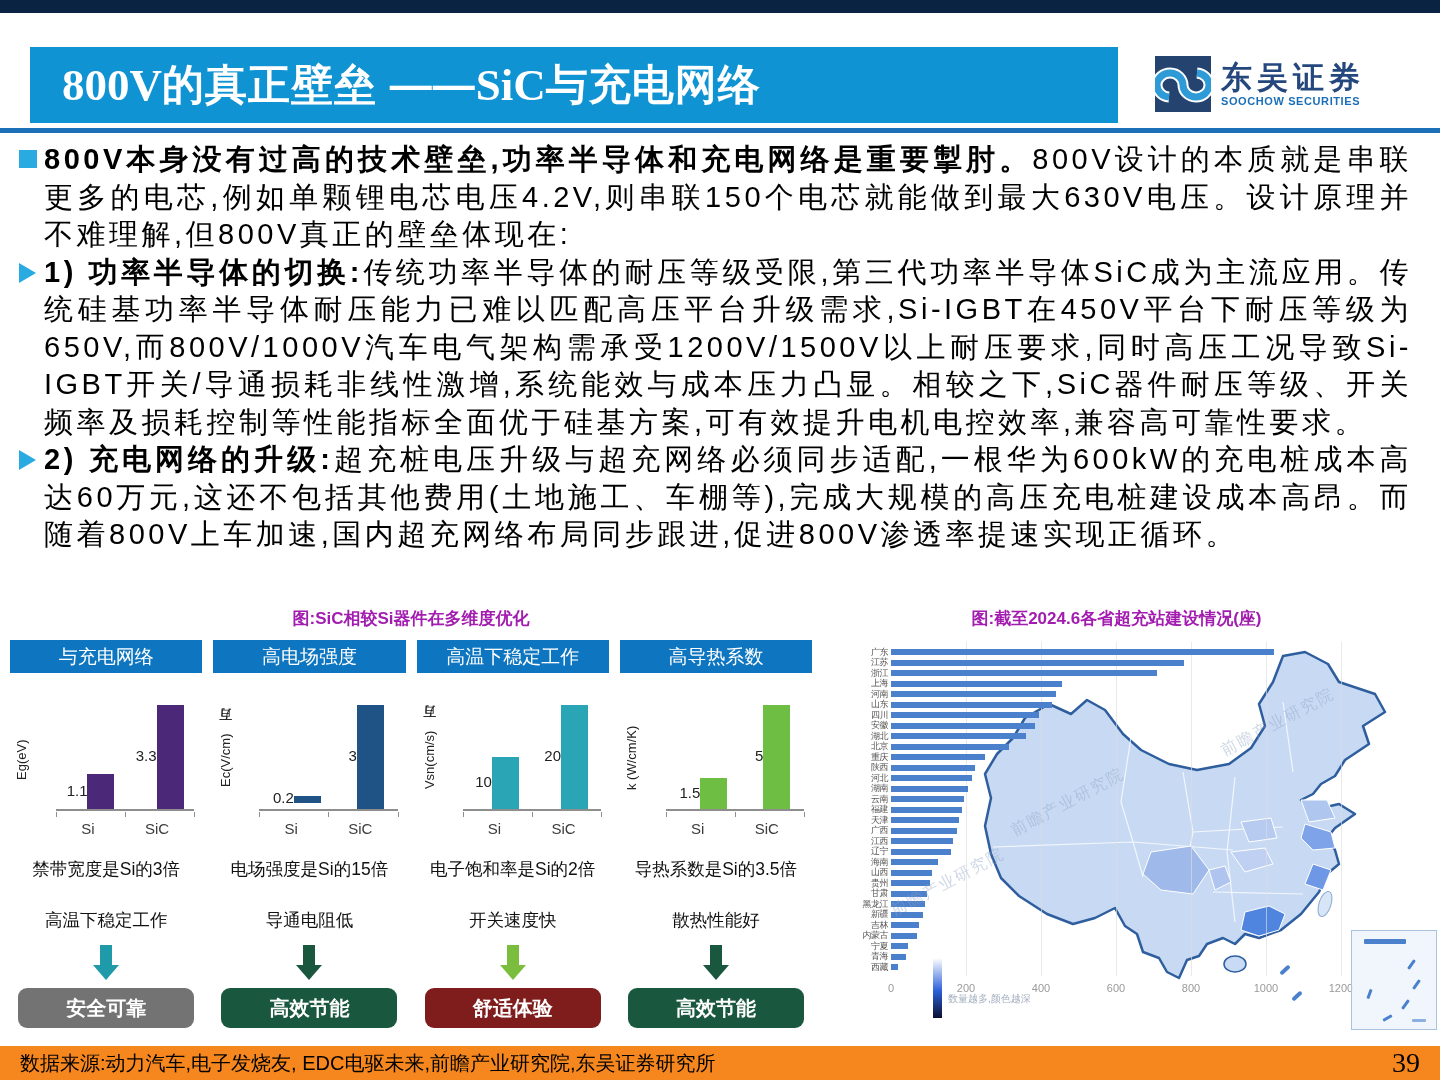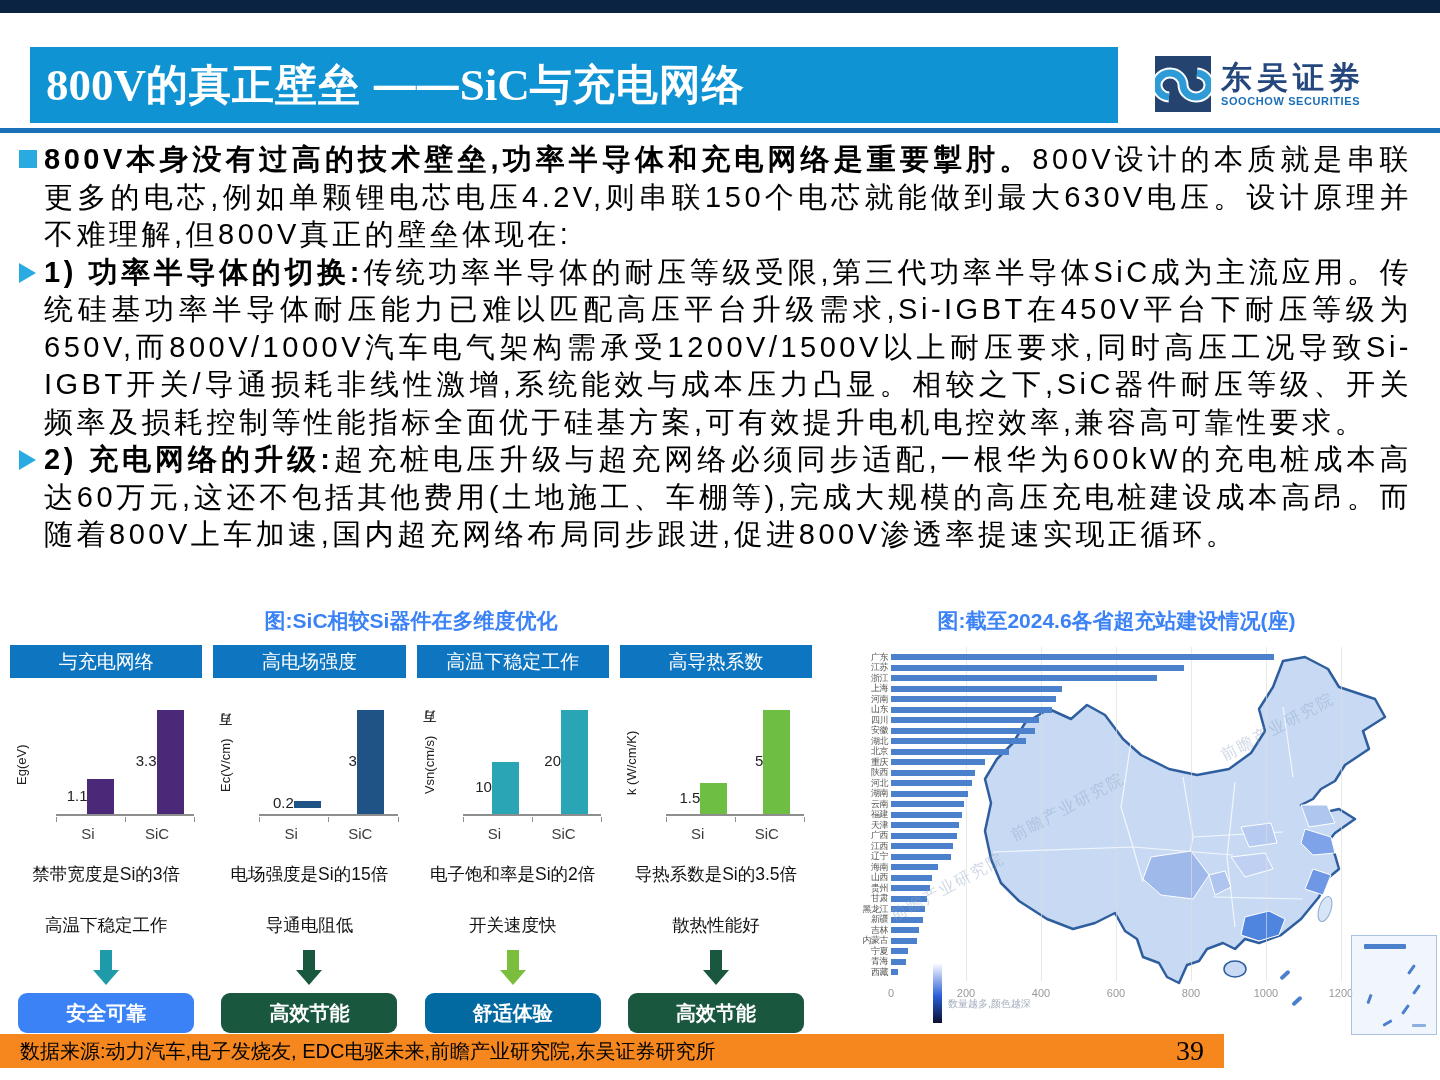--- a/index.html
+++ b/index.html
@@ -1,42 +1,42 @@
 <!DOCTYPE html>
 <html><head>
 <meta charset="utf-8">
 <style>
   html,body{margin:0;padding:0;background:#888;}
   .slide{position:relative;width:1440px;height:1080px;background:#fff;overflow:hidden;
          font-family:"Liberation Sans","DejaVu Sans",sans-serif;}
   
   .top-strip{position:absolute;left:0;top:0;width:1440px;height:13px;}
   .title-banner{position:absolute;left:30px;top:47px;width:1088px;height:76px;
-                display:flex;align-items:center;padding-left:16px;box-sizing:border-box;}
+                display:flex;align-items:center;padding-left:32px;box-sizing:border-box;}
   .title-banner .cjk{color:#fff;font-weight:700;font-size:42px;letter-spacing:1px;}
   .title-banner .lat{color:#fff;font-weight:700;font-size:45px;font-family:"Liberation Serif","DejaVu Serif",serif;}
   .logo{position:absolute;left:1155px;top:56px;display:flex;align-items:center;}
   .logo-mark{width:56px;height:56px;flex:none;}
   .logo-text{margin-left:10px;}
   .logo-cn{font-size:31px;font-weight:700;color:#24477d;letter-spacing:5px;line-height:34px;}
   .logo-en{font-size:11px;font-weight:700;color:#1b6fb8;letter-spacing:0.6px;line-height:13px;}
   .header-divider{position:absolute;left:0;top:128px;width:1440px;height:5px;}
   
   .content{position:absolute;left:0;top:141px;width:1440px;}
   .bullet{display:flex;}
   .marker-col{width:44px;flex:none;padding-left:19px;box-sizing:border-box;}
   .sq{width:18px;height:18px;margin-top:9px;}
   .arr{width:0;height:0;margin-top:9px;border-top:10px solid transparent;border-bottom:10px solid transparent;
        border-left:17px solid #29abe2;}
   .btext{flex:1;padding-right:28px;text-align:justify;font-size:29px;line-height:37.5px;
          letter-spacing:3.5px;color:#000;}
   .btext b{font-weight:700;}
   
   .sic-section{position:absolute;left:0;top:597px;width:822px;height:452px;}
-  .chart-title{text-align:center;font-size:21px;font-weight:700;color:#3b82f6;margin:10px 0 10px 0;}
+  .chart-title{text-align:center;font-size:17px;font-weight:700;color:#a21caf;margin:10px 0 10px 0;}
   .sic-grid{display:grid;grid-template-columns:repeat(4,1fr);gap:11px;padding:0 10px;}
   .col-header{height:33px;line-height:33px;text-align:center;color:#fff;font-size:19px;font-weight:500;}
   .mini-chart{position:relative;height:168px;margin-top:6px;}
   .ylab{position:absolute;left:4px;top:50%;transform:translateY(-58%) rotate(180deg);
         writing-mode:vertical-rl;font-size:13px;color:#222;white-space:nowrap;}
   .plot{position:absolute;left:46px;right:8px;top:4px;bottom:36px;
         display:flex;align-items:flex-end;justify-content:space-around;
         border-bottom:2px solid #8e8e8e;}
   .bcol{display:flex;flex-direction:row;align-items:center;justify-content:flex-end;}
   .vlab{font-size:15px;color:#222;margin-bottom:3px;}
@@ -67,21 +67,21 @@
   .tlab{position:absolute;top:340px;width:44px;text-align:center;font-size:11px;color:#9a9a9a;z-index:3;}
   .legendbar{position:absolute;left:78px;top:316px;width:9px;height:60px;z-index:4;
              background:linear-gradient(to bottom,#ffffff,#2b5fd9 55%,#0a1030);}
   .legendnote{position:absolute;left:93px;top:350px;font-size:10px;color:#a6b0c0;z-index:4;}
   .inset{position:absolute;right:3px;top:288px;width:84px;height:98px;border:1px solid #a9c2e0;
          background:rgba(237,244,252,.85);z-index:4;}
   .dash{position:absolute;background:#4b80cc;border-radius:1px;}
   .wmark{position:absolute;z-index:5;font-size:16px;color:rgba(140,162,195,.42);
          transform:rotate(-28deg);white-space:nowrap;letter-spacing:2px;}
   
-  .footer{position:absolute;left:0;bottom:12px;width:1224px;height:34px;text-decoration:underline;}
+  .footer{position:absolute;left:0;bottom:0;width:1440px;height:34px;text-decoration:underline;}
   .source{position:absolute;left:20px;top:0;line-height:34px;font-size:20px;color:#000;}
   .pagenum{position:absolute;right:20px;top:1px;font-size:28px;color:#000;
            font-family:"Liberation Serif","DejaVu Serif",serif;}
 </style>
 </head>
 <body>
 
 <div class="slide">
 
   <div class="top-strip" style="background: rgb(10, 35, 66);"></div>
@@ -154,21 +154,21 @@
               <span class="xlab">Si</span>
               <span class="xlab">SiC</span>
             </div>
           </div>
         <div class="cap1">禁带宽度是Si的3倍</div>
         <div class="cap2">高温下稳定工作</div>
         <div class="down-arrow">
             <div class="da-stem" style="background: rgb(30, 154, 168);"></div>
             <div class="da-head" style="border-top-color: rgb(30, 154, 168);"></div>
           </div>
-        <div class="result-btn" style="background: #3b82f6;">安全可靠</div>
+        <div class="result-btn" style="background: #737373;">安全可靠</div>
       </div>
       <div>
         <div class="col-header" style="background: rgb(14, 118, 192);">高电场强度</div>
         <div class="mini-chart">
             <div class="ylab">Ec(V/cm) 百万</div>
             <div class="plot">
               <div class="bcol">
                 <div class="vlab">0.2</div>
                 <div class="bar" style="height: 7px; background: rgb(31, 83, 134);"></div>
               </div>
@@ -218,21 +218,21 @@
               <span class="xlab">Si</span>
               <span class="xlab">SiC</span>
             </div>
           </div>
         <div class="cap1">电子饱和率是Si的2倍</div>
         <div class="cap2">开关速度快</div>
         <div class="down-arrow">
             <div class="da-stem" style="background: rgb(123, 190, 62);"></div>
             <div class="da-head" style="border-top-color: rgb(123, 190, 62);"></div>
           </div>
-        <div class="result-btn" style="background: #0369a1;">舒适体验</div>
+        <div class="result-btn" style="background: #7f1d1d;">舒适体验</div>
       </div>
       <div>
         <div class="col-header" style="background: rgb(14, 118, 192);">高导热系数</div>
         <div class="mini-chart">
             <div class="ylab">k (W/cm/K)</div>
             <div class="plot">
               <div class="bcol">
                 <div class="vlab">1.5</div>
                 <div class="bar" style="height: 31px; background: rgb(111, 190, 68);"></div>
               </div>

